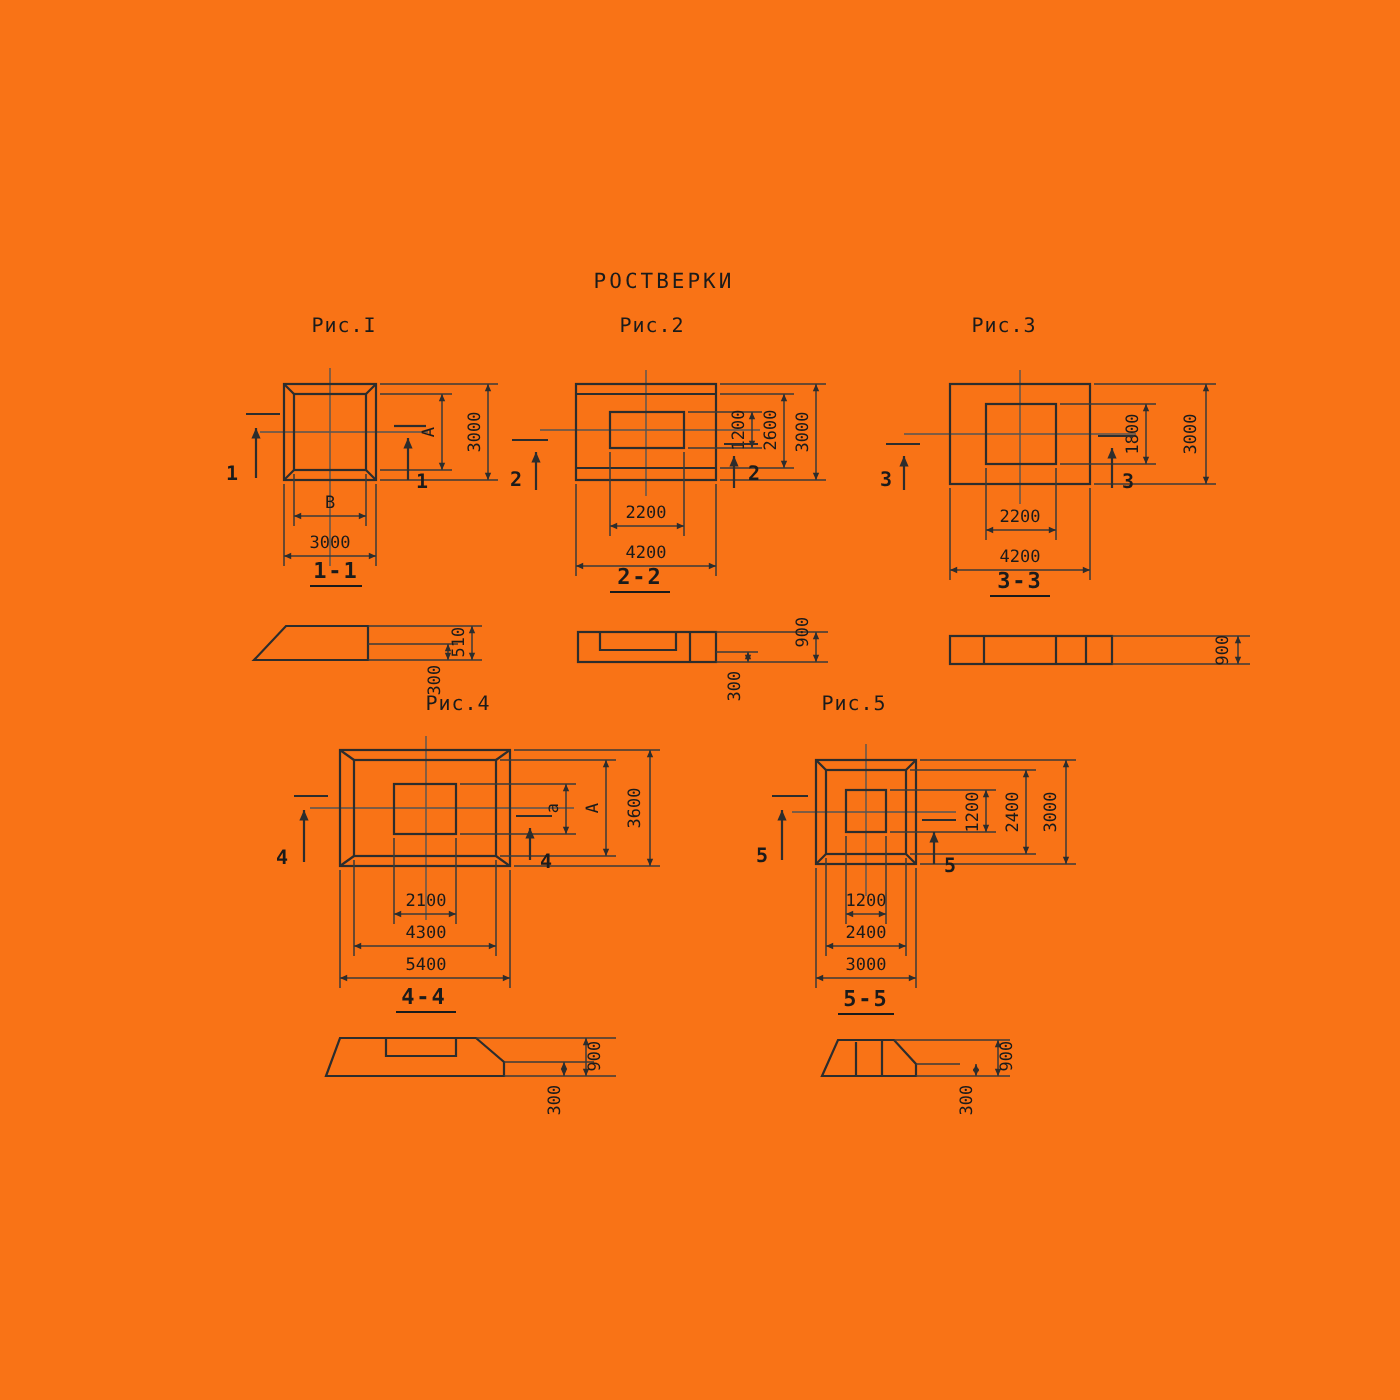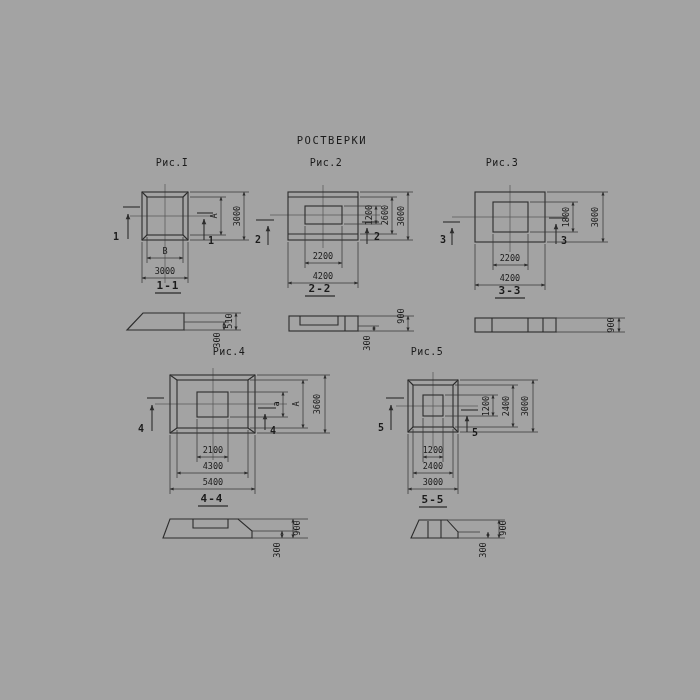--- a/index.html
+++ b/index.html
@@ -1,16 +1,16 @@
 <!DOCTYPE html>
 <html><head>
 <meta charset="utf-8">
 <style>
   html,body{margin:0;padding:0;background:#ffffff;}
-  .canvas{position:relative;width:700px;height:700px;background:#a3a3a3;overflow:hidden;}
+  .canvas{position:relative;width:700px;height:700px;background:#f97316;overflow:hidden;}
   svg{display:block;}
   text{font-family:"DejaVu Sans Mono","Liberation Mono",monospace;fill:#1b1b1b;}
   .t{font-size:8.5px;}
   .lab{font-size:10px;letter-spacing:0.5px;}
   .title-t{font-size:10.5px;letter-spacing:1.5px;}
   .cut{font-size:10px;font-weight:bold;}
   .sec{font-size:11px;font-weight:bold;letter-spacing:1px;}
   .s{stroke:#2d2d2d;stroke-width:1.1;fill:none;stroke-linejoin:miter;}
   .d{stroke:#3a3a3a;stroke-width:0.75;fill:none;}
   .c{stroke:#555555;stroke-width:0.7;fill:none;}

